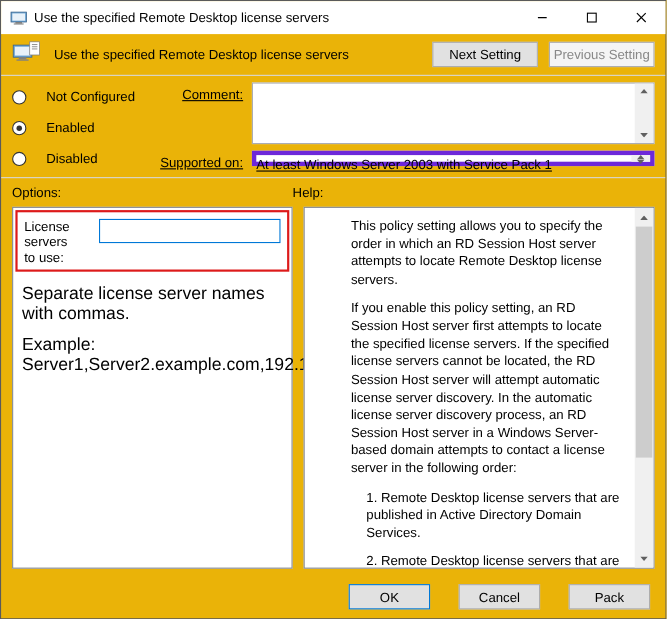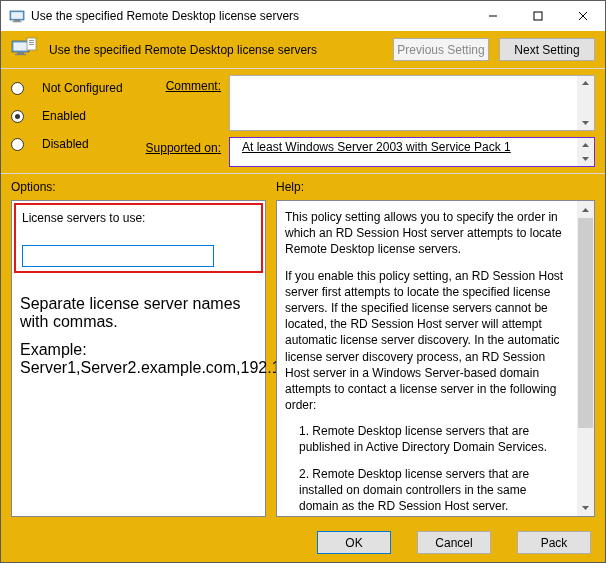--- a/index.html
+++ b/index.html
@@ -155,26 +155,26 @@
       flex: 1;
       height: 56px;
       border: 1px solid #abadb3;
       background: #fff;
       position: relative;
       font-size: 12px;
       padding: 3px 18px 3px 4px;
     }
     .supported-box {
       flex: 1;
-      height: 30px;
-      border: 1px solid #6d28d9;
+      height: 14px;
+      border: 4px solid #6d28d9;
       background: #fff;
       position: relative;
       font-size: 12px;
-      padding: 3px 18px 3px 12px;
+      padding: 3px 18px 3px 0;
       line-height: 1.1;
     }
     .vscroll {
       position: absolute;
       right: 0;
       top: 0;
       bottom: 0;
       width: 17px;
       background: #f0f0f0;
       display: flex;
@@ -189,21 +189,20 @@
       justify-content: center;
       color: #606060;
     }
     .vscroll-arrow svg {
       width: 7px;
       height: 4px;
       display: block;
     }
     .labels-row {
       display: flex;
-      gap: 10px;
       font-size: 12px;
     }
     .options-label {
       width: 255px;
     }
     .panels-row {
       flex: 1;
       display: flex;
       gap: 10px;
       min-height: 0;
@@ -213,23 +212,23 @@
       border: 1px solid #828790;
       padding: 8px;
       display: flex;
       flex-direction: column;
       gap: 6px;
       background: #fff;
     }
     .highlight-box {
       border: 2px solid #dd1a1a;
       padding: 6px 6px 4px 6px;
-      margin: -6px -6px 12px -6px;
-      display: flex;
-      flex-direction: column;
+      margin: -6px -6px 2px -6px;
+      display: flex;
+      flex-direction: row;
       gap: 20px;
     }
     .text-input {
       width: 192px;
       height: 22px;
       border: 1px solid #0078d7;
       font-family: inherit;
       font-size: 12px;
       padding: 2px 4px;
       background: #fff;
@@ -237,20 +236,21 @@
     .hint-text {
       font-size: 16px;
       margin-top: 4px;
     }
     .help-panel {
       flex: 1;
       border: 1px solid #828790;
       position: relative;
       display: flex;
       background: #fff;
+      padding-left: 34px;
     }
     .help-content {
       flex: 1;
       padding: 8px 10px 8px 8px;
       font-size: 12px;
       line-height: 1.35;
       overflow: hidden;
     }
     .help-content p {
       margin-bottom: 10px;
@@ -350,22 +350,22 @@
             <rect x="2.5" y="5.5" width="14" height="8" fill="#e8f1f9"></rect>
             <rect x="6" y="15" width="7" height="2" fill="#808080"></rect>
             <rect x="4" y="17" width="11" height="1.2" fill="#808080"></rect>
             <rect x="16" y="1" width="9" height="12" fill="#fff" stroke="#808080" stroke-width="0.7"></rect>
             <line x1="18" y1="3.5" x2="23" y2="3.5" stroke="#808080" stroke-width="0.8"></line>
             <line x1="18" y1="5.5" x2="23" y2="5.5" stroke="#808080" stroke-width="0.8"></line>
             <line x1="18" y1="7.5" x2="23" y2="7.5" stroke="#808080" stroke-width="0.8"></line>
           </svg>
       </span>
       <span class="header-title">Use the specified Remote Desktop license servers</span>
+      <button class="nav-btn">Next Setting</button>
       <button class="nav-btn disabled">Previous Setting</button>
-      <button class="nav-btn">Next Setting</button>
     </div>
     <hr class="divider">
 
     <div class="config-block">
       <div class="radio-col">
         <label class="radio-row">
           <span class="radio"></span>
           <span>Not Configured</span>
         </label>
         <label class="radio-row">

